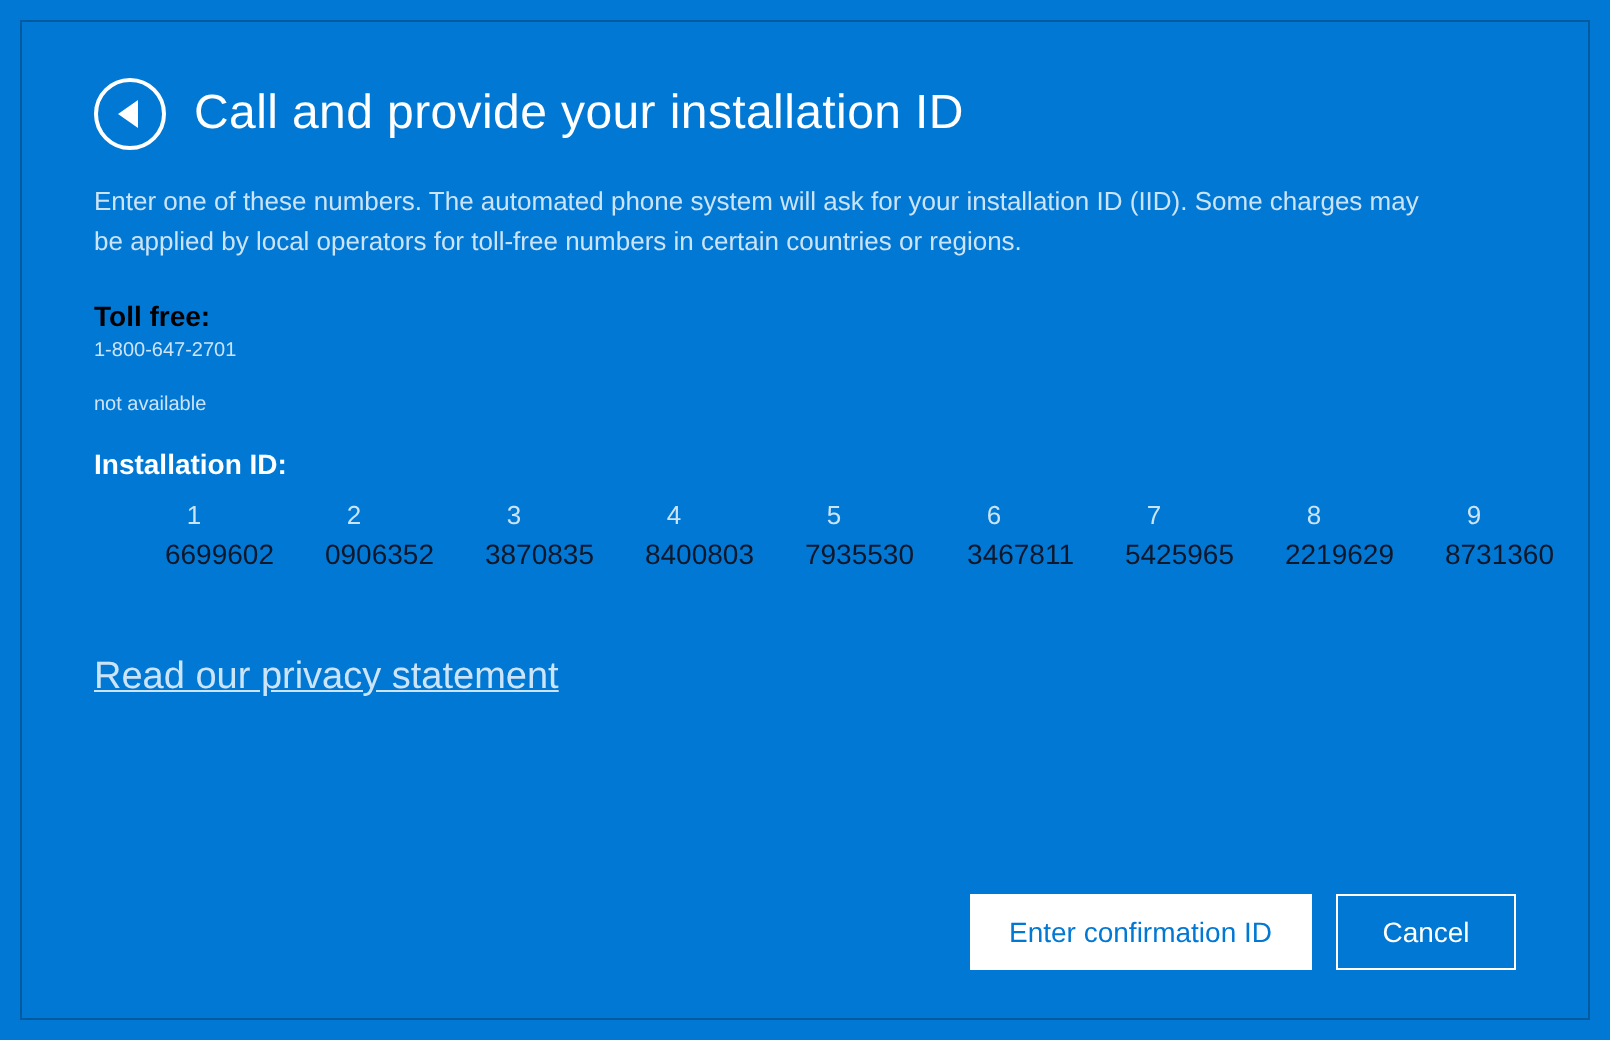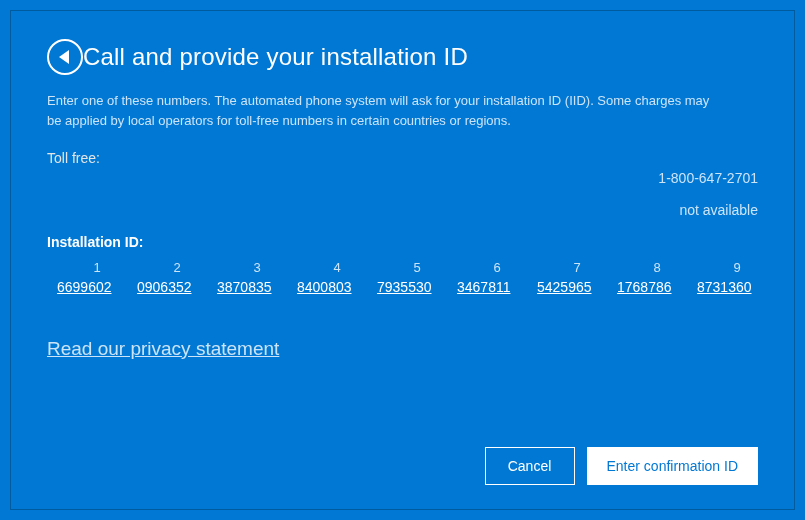--- a/index.html
+++ b/index.html
@@ -22,20 +22,21 @@
       background: #0078d4;
       border: 1px solid #005a9e;
       display: flex;
       flex-direction: column;
       padding: 28px 36px 24px 36px;
     }
 
     .header {
       display: flex;
       align-items: center;
+      gap: 14px;
       margin-bottom: 16px;
     }
 
     .back-btn {
       width: 36px;
       height: 36px;
       border-radius: 50%;
       border: 2.5px solid #ffffff;
       background: transparent;
       display: flex;
@@ -68,30 +69,29 @@
       margin-bottom: 20px;
       max-width: 680px;
     }
 
     .content-area {
       flex: 1;
     }
 
     .field-label {
       font-size: 14px;
-      font-weight: 400;
-      color: #e5e5e5;
+      font-weight: 700;
+      color: #000000;
       margin-bottom: 4px;
     }
 
     .field-value {
-      font-size: 14px;
+      font-size: 10px;
       color: #cce4f7;
       margin-bottom: 16px;
-      text-align: right;
     }
 
     .installation-id-section {
       margin-bottom: 35px;
     }
 
     .installation-id-label {
       font-size: 14px;
       font-weight: 700;
       color: #ffffff;
@@ -107,24 +107,23 @@
 
     .id-col-number {
       font-size: 13px;
       color: #cce4f7;
       text-align: center;
       padding-bottom: 4px;
     }
 
     .id-col-value {
       font-size: 14px;
-      color: #ffffff;
-      text-align: left;
+      color: #0f172a;
+      text-align: right;
       font-weight: 400;
-      text-decoration: underline;
     }
 
     .privacy-link {
       font-size: 19px;
       color: #cce4f7;
       text-decoration: underline;
       cursor: pointer;
       margin-top: 8px;
       display: inline-block;
     }
@@ -195,25 +194,25 @@
           <div class="id-col-number">9</div>
         </div>
       <div class="id-grid" id="id-grid-values">
       <div class="id-col-value">6699602</div>
           <div class="id-col-value">0906352</div>
           <div class="id-col-value">3870835</div>
           <div class="id-col-value">8400803</div>
           <div class="id-col-value">7935530</div>
           <div class="id-col-value">3467811</div>
           <div class="id-col-value">5425965</div>
-          <div class="id-col-value">1768786</div>
+          <div class="id-col-value">2219629</div>
           <div class="id-col-value">8731360</div>
         </div>
     </div>
 
     <a class="privacy-link">Read our privacy statement</a>
   </div>
 
   <div class="footer">
+    <button class="btn btn-primary">Enter confirmation ID</button>
     <button class="btn btn-secondary">Cancel</button>
-    <button class="btn btn-primary">Enter confirmation ID</button>
   </div>
 </div>
 
 </body></html>

